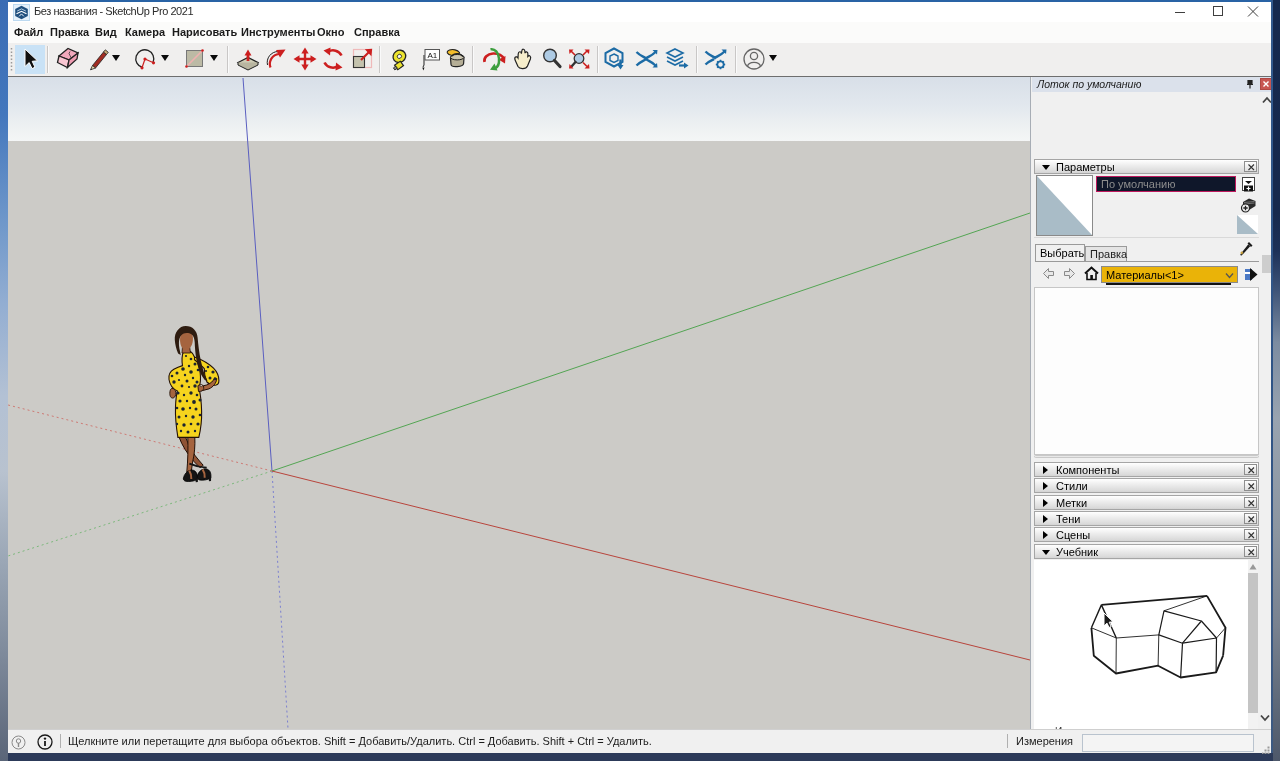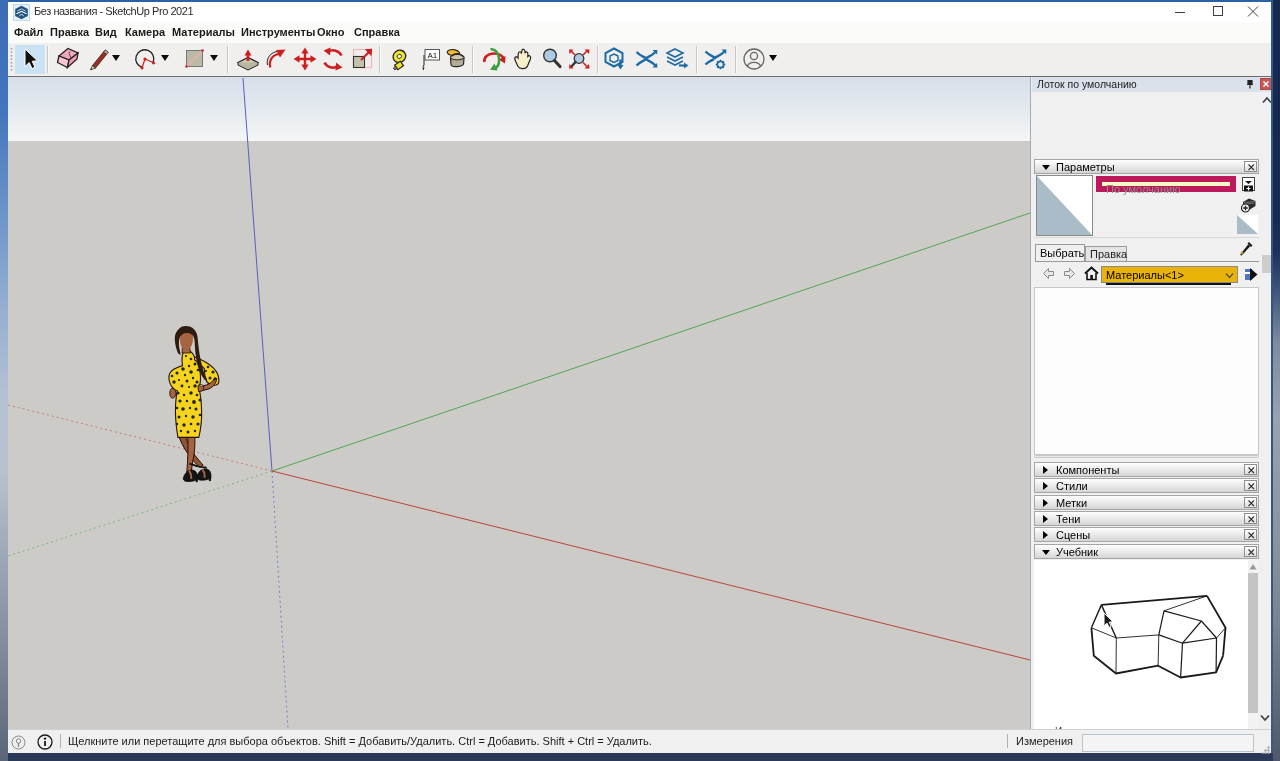--- a/index.html
+++ b/index.html
@@ -26,21 +26,21 @@
 .tsep { position:absolute; top:3px; width:1px; height:27px; background:#c9c7c6; box-shadow:1px 0 0 #fafafa; }
 .tbtn { position:absolute; top:3px; width:26px; height:26px; }
 .tdrop { position:absolute; top:12px; width:0; height:0; border-left:4.5px solid transparent; border-right:4.5px solid transparent; border-top:6px solid #0a0a0a; }
 
 #viewport { left:0; top:77px; width:1022px; height:652px; background:#cccbc7; overflow:hidden; }
 #vptopline { left:0; top:76px; width:1022px; height:1px; background:#6e6e6e; }
 #sky { left:0; top:0; width:100%; height:64px; background:linear-gradient(180deg,#d8dfe8 0%,#e2e8ee 45%,#eef1f2 78%,#f4f6f6 100%); }
 
 #tray { left:1022px; top:77px; width:241px; height:652px; background:#f0f0f0; border-left:1px solid #a7adb5; overflow:hidden; }
 #traytopline { left:1022px; top:76px; width:241px; height:1px; background:#6e6e6e; }
-#trayhdr { left:1px; top:0; width:239px; height:15px; background:#dbe1eb; font-size:10.5px; color:#1b1b1b; }
+#trayhdr { left:1px; top:0; width:239px; height:15px; background:#dbe1eb; font-size:10.5px; color:#1b1b1b;font-style:italic; }
 .sect { position:absolute; left:3px; width:225px; height:15px; background:linear-gradient(180deg,#ffffff,#ececec 45%,#dadada 90%,#d3d3d3); border:1px solid #a5a5a5; font-size:11px; color:#000; }
 .sect .lbl { position:absolute; left:21px; top:1px; }
 .xbox { position:absolute; right:1px; top:1px; width:13px; height:11px; border:1px solid #8e8e8e; background:linear-gradient(180deg,#fdfdfd,#e0e0e0); }
 .xbox svg { position:absolute; left:2px; top:1px; }
 .tri-r { width:0; height:0; border-top:4px solid transparent; border-bottom:4px solid transparent; border-left:5px solid #000; position:absolute; left:8px; top:3px; }
 .tri-d { width:0; height:0; border-left:4px solid transparent; border-right:4px solid transparent; border-top:5px solid #000; position:absolute; left:7px; top:5px; }
 
 #status { left:0; top:729px; width:100%; height:24px; background:#f0f0f0; border-top:1px solid #cfcfcf; font-size:11px; color:#1c1c1c; }
 
 #taskbar { left:0; top:753px; width:1280px; height:8px; font-size:9px; color:#c2cad6; overflow:hidden;
@@ -70,21 +70,21 @@
           </svg></div>
       <div class="wbtn" style="left:1230px;width:30px"><svg width="30" height="20">
             <path d="M10 4.5 L20 14.5 M20 4.5 L10 14.5" stroke="#3f3f3f" stroke-width="1"></path>
           </svg></div>
     </div>
     <div class="abs" id="menubar">
       <span style="left:6px">Файл</span>
       <span style="left:42px">Правка</span>
       <span style="left:87px">Вид</span>
       <span style="left:117px">Камера</span>
-      <span style="left:164px">Материалы</span>
+      <span style="left:164px">Нарисовать</span>
       <span style="left:233px">Инструменты</span>
       <span style="left:309px">Окно</span>
       <span style="left:346px">Справка</span>
     </div>
     <div class="abs" id="toolbar">
       <svg class="abs" style="left:2px;top:4px" width="4" height="26">
           <path d="M1.5 1 v24" stroke="#9a9a9a" stroke-width="1.5" stroke-dasharray="1.5,2"></path>
         </svg>
       <div class="abs" style="left:7px;top:2px;width:30px;height:29px;background:#c9e2f6"></div>
       <div class="tbtn" style="left:9px"><svg width="26" height="26">
@@ -352,21 +352,21 @@
             <svg width="9" height="9">
               <path d="M1.5 1.5 L7 7 M7 1.5 L1.5 7" stroke="#333" stroke-width="1.1"></path>
             </svg>
           </span>
       </div>
       <div class="abs" style="left:5px;top:98px;width:57px;height:61px;background:#fff;border:1px solid #8a8a8a">
         <svg width="55" height="59">
             <polygon points="0,0 55,59 0,59" fill="#a9bcc7"></polygon>
           </svg>
       </div>
-      <div class="abs" style="left:65px;top:99px;width:140px;height:16px;background:#fef9c3;border:6px solid #be185d;font-size:11px;color:#8d8d8d">
+      <div class="abs" style="left:65px;top:99px;width:140px;height:16px;background:#0f172a;border:1px solid #be185d;font-size:11px;color:#8d8d8d">
           <span style="position:absolute;left:4px;top:1px">По умолчанию</span>
         </div>
       <div class="abs" style="left:211px;top:100px;width:13px;height:14px;background:#fff;border:1px solid #444">
         <svg width="11" height="12">
             <polygon points="2,1 9,1 5.5,4" fill="#111"></polygon>
             <rect x="1" y="5.5" width="9" height="6" fill="#111"></rect>
             <path d="M5.5 6.5 v4 M3.5 8.5 h4" stroke="#fff" stroke-width="1.2"></path>
           </svg>
       </div>
       <div class="abs" style="left:209px;top:119px;width:18px;height:18px">

